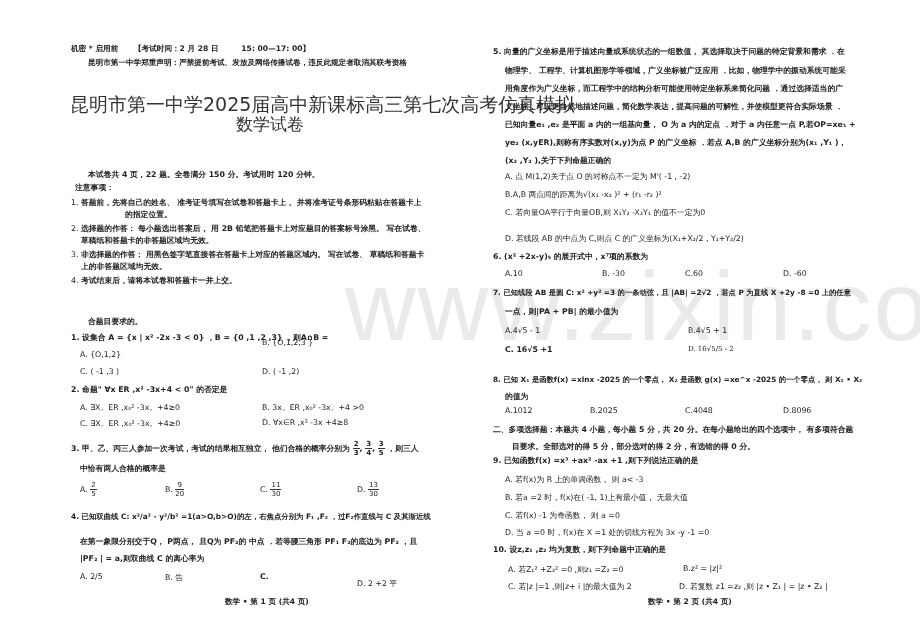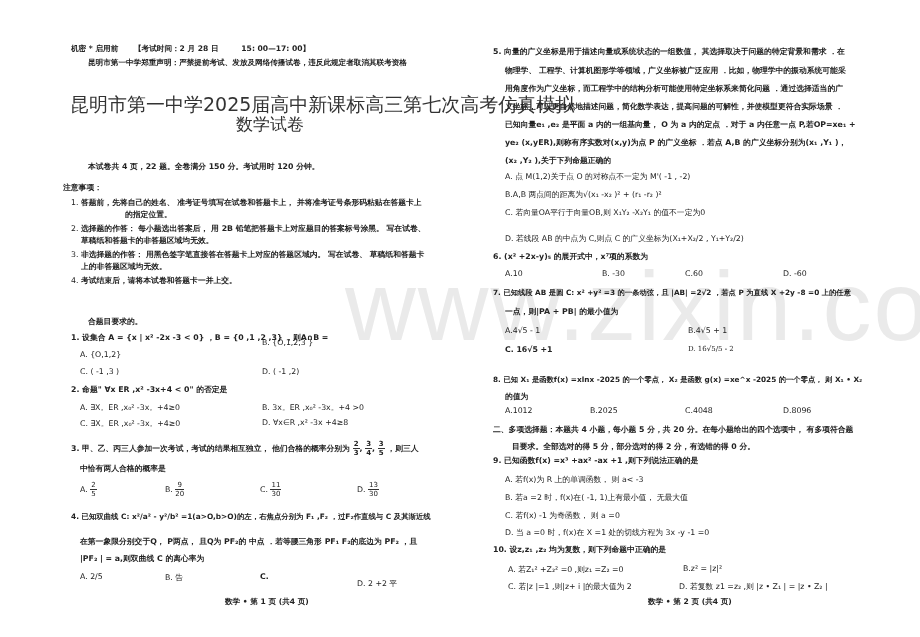--- a/index.html
+++ b/index.html
@@ -26,23 +26,23 @@
 <div class="watermark">www.zixin.com.cn</div>
 
 <div class="page" style="left:0;width:470px;">
   <div class="abs sm b" style="left:71px;top:44px;">机密 * 启用前</div>
   <div class="abs sm b" style="left:134px;top:44px;">【考试时间：2 月 28 日　　　15: 00—17: 00】</div>
   <div class="abs sm b" style="left:88px;top:58px;">昆明市第一中学郑重声明：严禁提前考试、发放及网络传播试卷，违反此规定者取消其联考资格</div>
 
   <div class="abs title" style="left:70px;top:92px;width:400px;">昆明市第一中学2025届高中新课标高三第七次高考仿真模拟</div>
   <div class="abs sub" style="left:70px;top:113px;width:400px;">数学试卷</div>
 
-  <div class="abs t b" style="left:88px;top:162px;">本试卷共 4 页，22 题。全卷满分 150 分。考试用时 120 分钟。</div>
+  <div class="abs t b" style="left:88px;top:170px;">本试卷共 4 页，22 题。全卷满分 150 分。考试用时 120 分钟。</div>
 
-  <div class="abs t b" style="left:63px;top:183px;">注意事项：</div>
+  <div class="abs t b" style="left:75px;top:183px;">注意事项：</div>
 
   <div class="abs t" style="left:71px;top:198px;">
     <span>1.</span>
     <span class="b">答题前，先将自己的姓名、 准考证号填写在试卷和答题卡上， 并将准考证号条形码粘贴在答题卡上</span>
   </div>
   <div class="abs t b" style="left:81px;top:210px;padding-left:44px;">的指定位置。</div>
 
   <div class="abs t" style="left:71px;top:224px;">
     <span>2.</span>
     <span class="b">选择题的作答： 每小题选出答案后， 用 2B 铅笔把答题卡上对应题目的答案标号涂黑。 写在试卷、</span>

